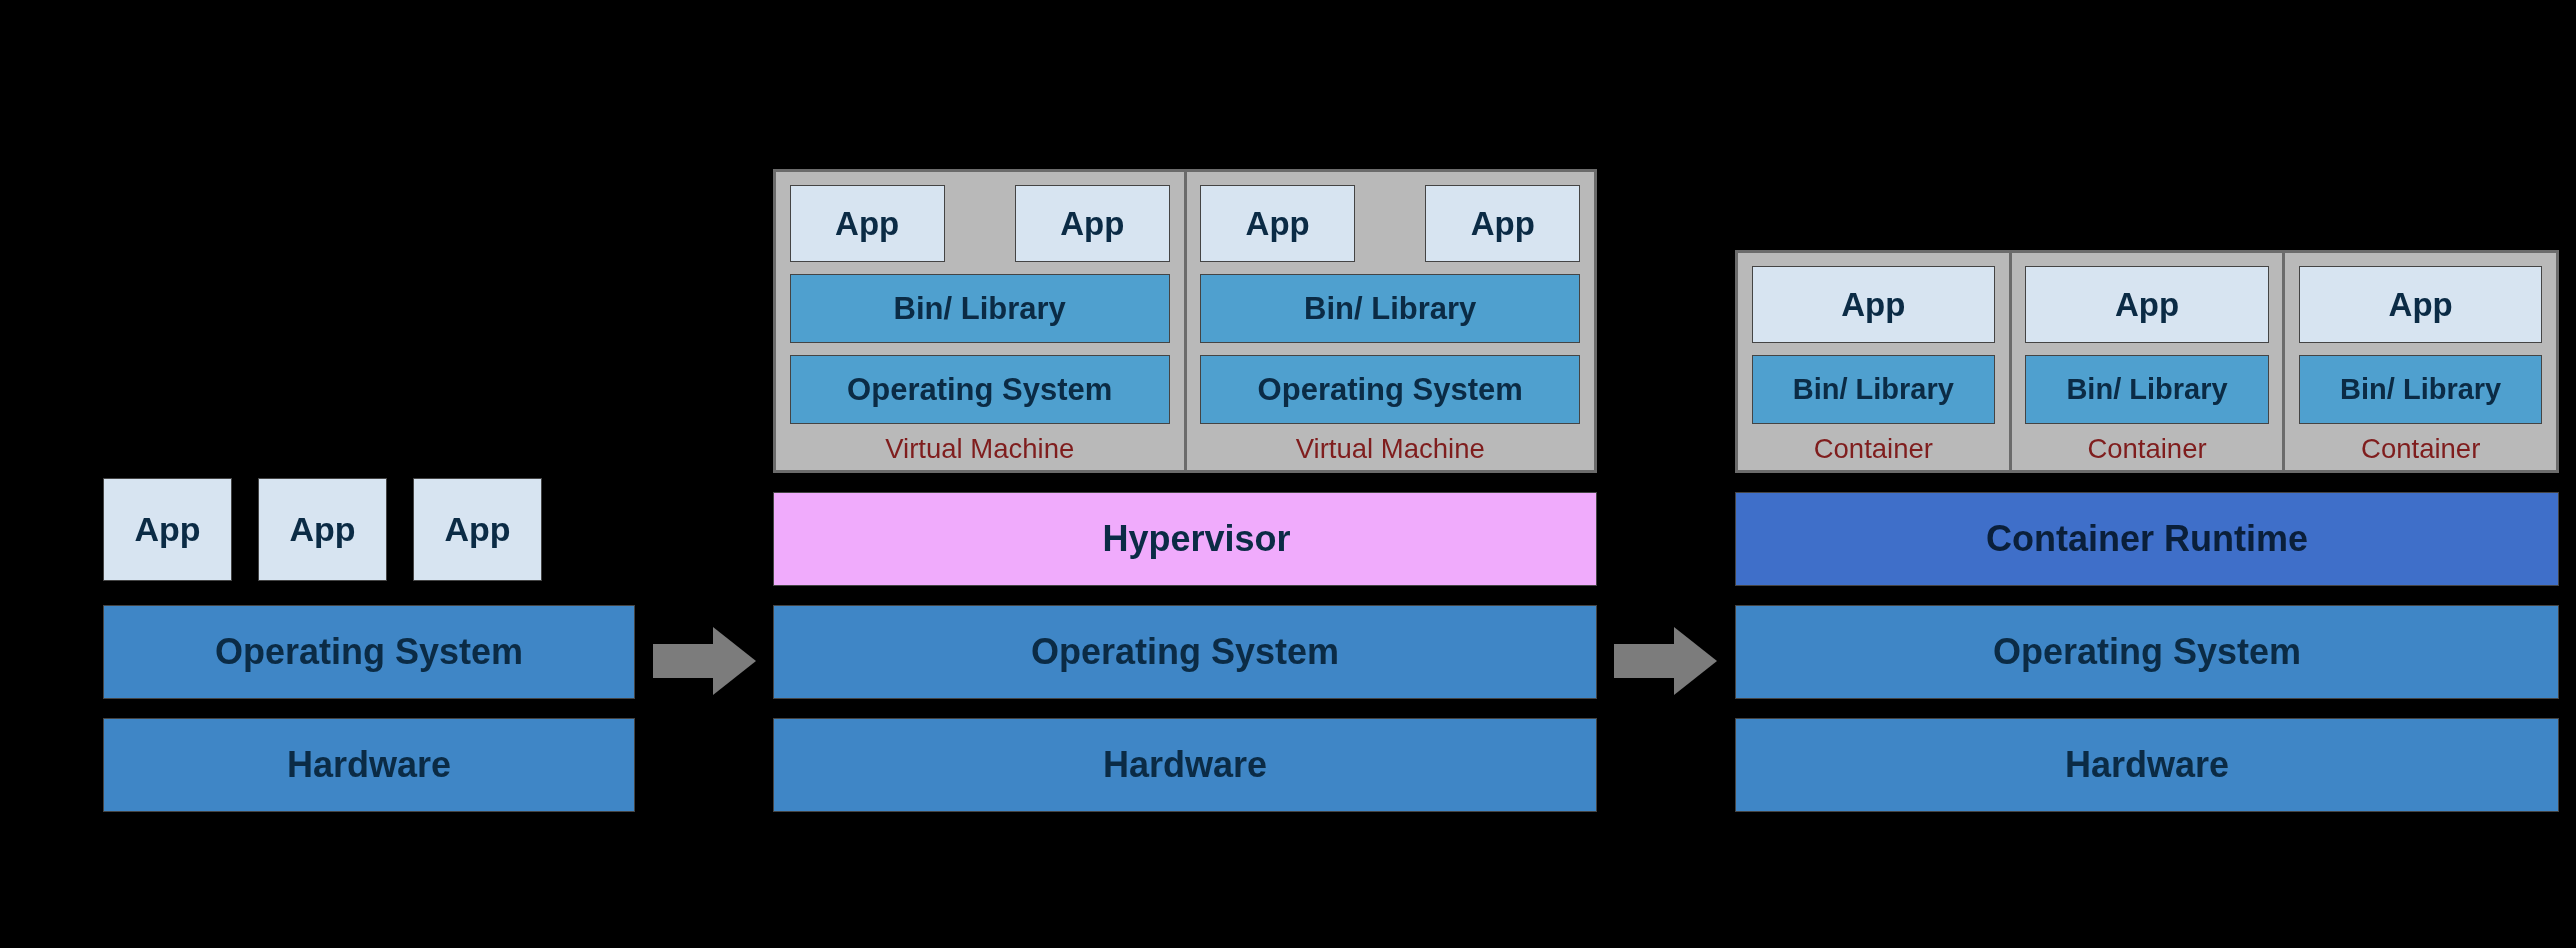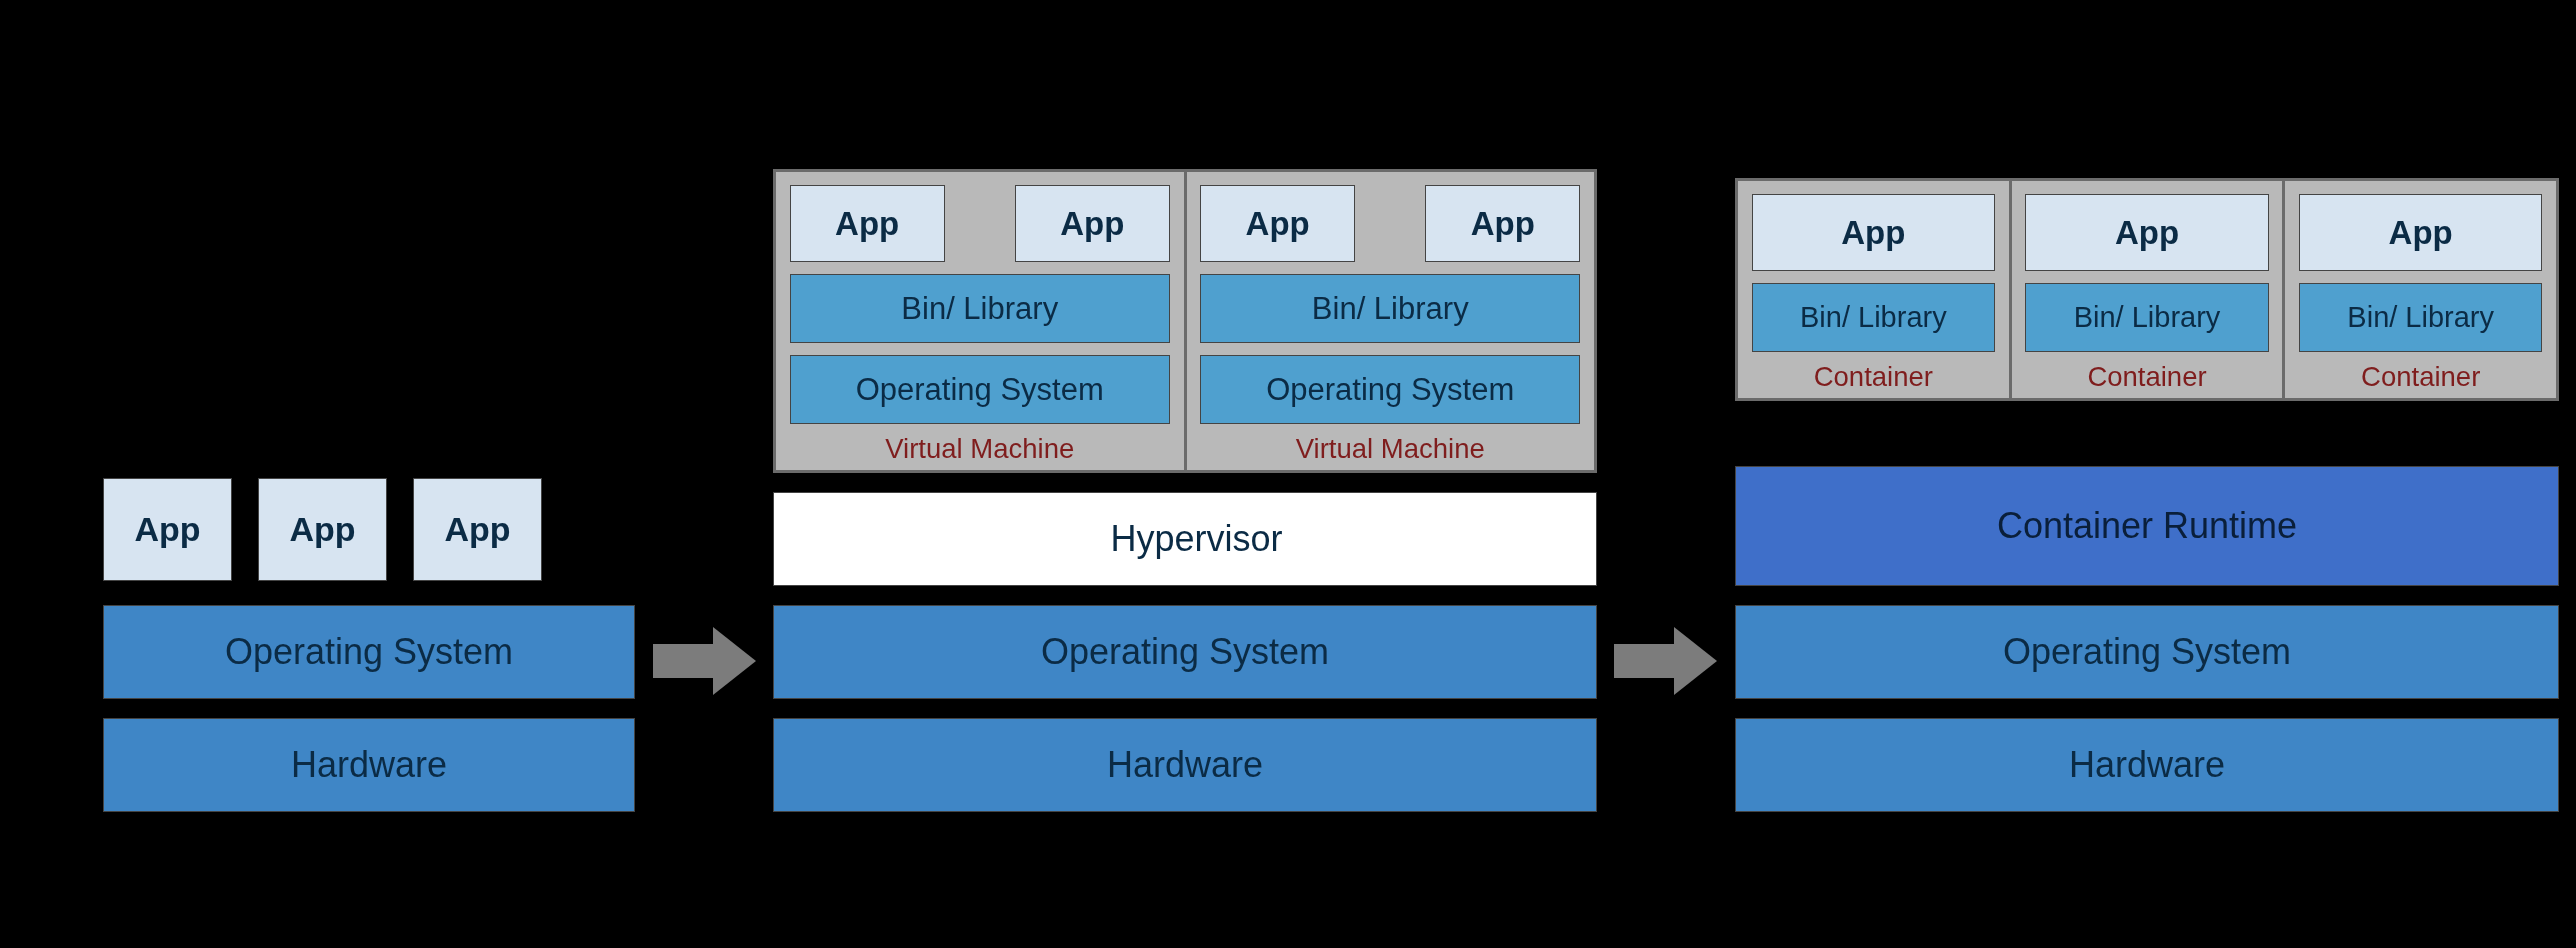--- a/index.html
+++ b/index.html
@@ -22,25 +22,25 @@
     display: flex;
     flex-direction: column;
     justify-content: flex-end;
   }
   .row-gap { height: 19px; }
   .block {
     display: flex;
     align-items: center;
     justify-content: center;
     border: 1.7px solid #444;
-    font-weight: 400;
+    font-weight: 700;
     color: #0b2b45;
   }
   .blue-mid { background: #3f86c6; }
-  .blue-light { background: #ffffff; padding-left: 23px; }
+  .blue-light { background: #f0abfc; padding-left: 23px; }
   .blue-bright { background: #3f6fc9; color: #0a1f3a; }
   .blue-teal { background: #4fa0cf; }
   .gray-panel { background: #b9b9b9; border: 3.4px solid #6b6b6b; }
   .sub-label {
     text-align: center;
     color: #7f1d1d;
     font-size: 27.5px;
     padding: 8.6px 0 5.2px 0;
   }
   .apps-row {
@@ -162,21 +162,21 @@
           <div class="sub-label">Container</div>
         </div>
         <div class="ct-cell">
           <div class="app-box" style="width:100%;height:77px;font-size:33px;">App</div>
           <div class="inner-gap"></div>
           <div class="block blue-teal" style="height:69px;font-size:29px;">Bin/ Library</div>
           <div class="sub-label">Container</div>
         </div>
       </div>
     </div>
-    <div class="block blue-bright" style="height:120px;font-size:36px;margin-top:46px;">Container Runtime</div>
+    <div class="block blue-bright" style="height:94px;font-size:36px;">Container Runtime</div>
     <div class="row-gap"></div>
     <div class="block blue-mid" style="height:94px;font-size:36px;">Operating System</div>
     <div class="row-gap"></div>
     <div class="block blue-mid" style="height:94px;font-size:36px;">Hardware</div>
   </div>
 
 </div>
 
 
 </body></html>

